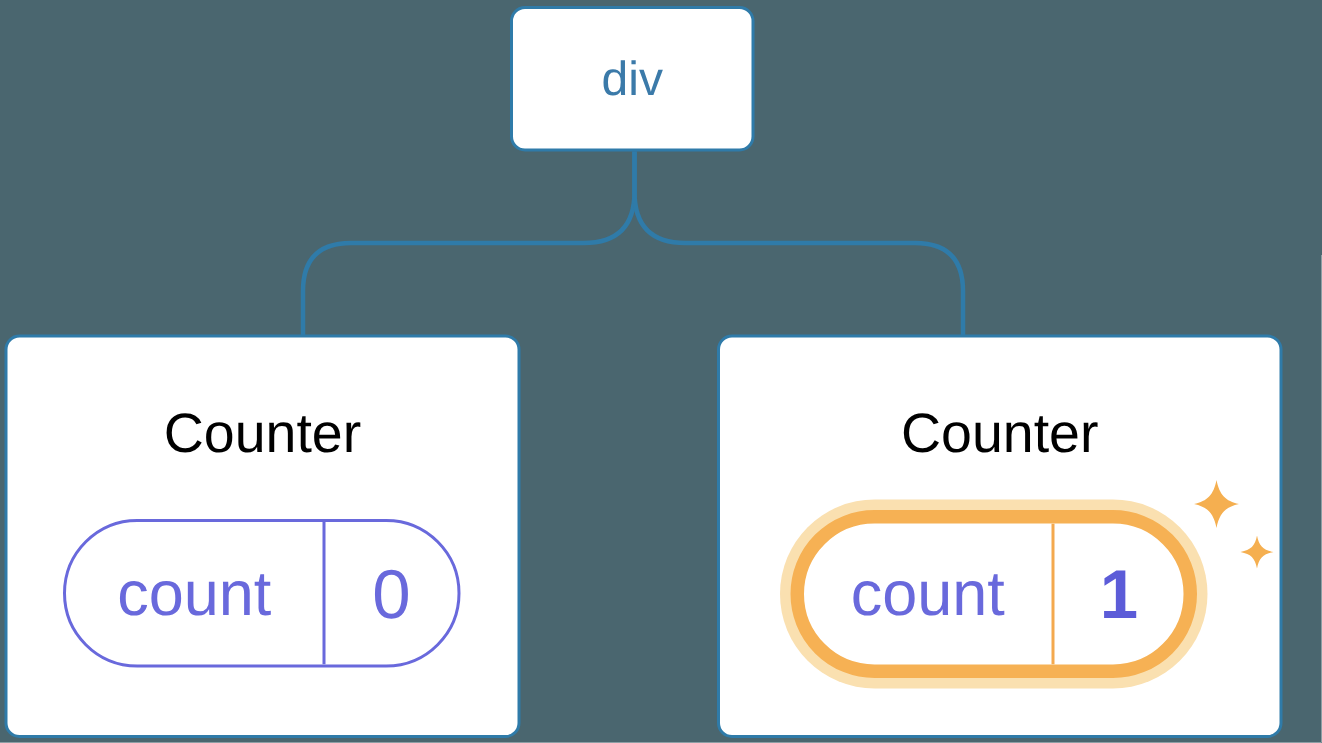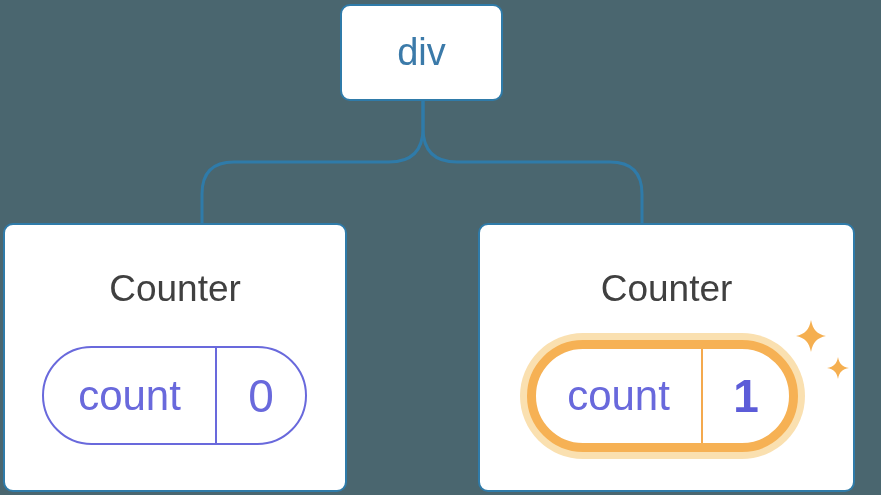--- a/index.html
+++ b/index.html
@@ -21,40 +21,40 @@
   }
   .node-root {
     position: absolute;
     left: 340px; top: 4px;
     width: 163px; height: 97px;
     background: #ffffff;
     border: 2.5px solid #2F7BA9;
     border-radius: 10px;
     box-sizing: border-box;
     display: flex; align-items: center; justify-content: center;
-    font-size: 38px; font-weight: 500;
+    font-size: 32px; font-weight: 500;
     color: #3B7AA9;
   }
   .card {
     position: absolute;
     top: 223px;
     height: 269px;
     background: #ffffff;
     border: 2.5px solid #2F7BA9;
     border-radius: 10px;
     box-sizing: border-box;
   }
   .card-left  { left: 3px;   width: 344px; }
   .card-right { left: 478px; width: 377px; }
   .card-title {
     position: absolute;
     left: 0; right: 0; top: 43px;
     text-align: center;
     font-size: 37px; font-weight: 500;
-    color: #404040;
+    color: #000000;
   }
   
   .pill {
     position: absolute;
     left: 37px; top: 121px;
     width: 265px; height: 99px;
     border: 2px solid #6969DC;
     border-radius: 60px;
     box-sizing: border-box;
     display: flex;

